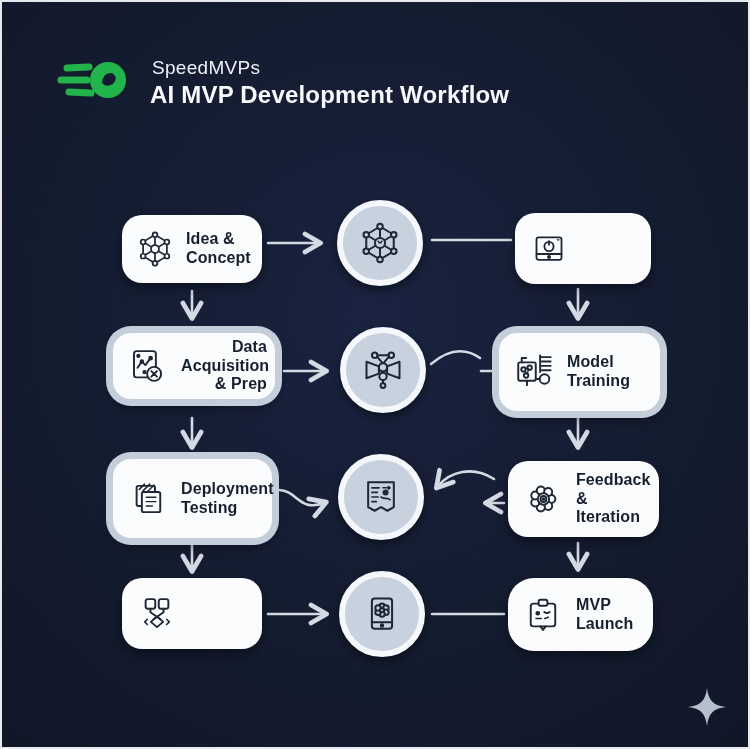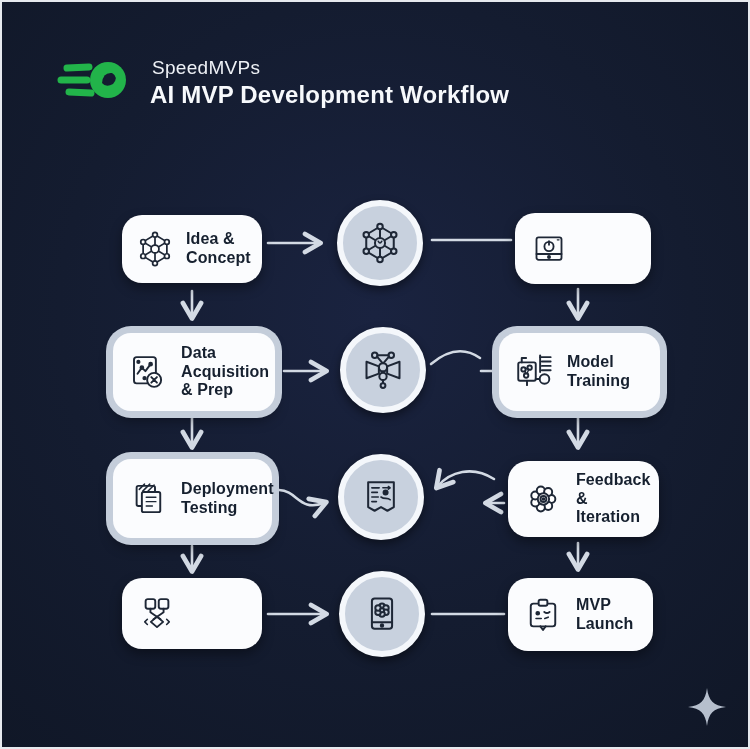--- a/index.html
+++ b/index.html
@@ -108,21 +108,21 @@
     <svg class="ic" width="40" height="40" viewBox="0 0 48 48" fill="none" stroke="#1e2736" stroke-width="2.2" stroke-linecap="round" stroke-linejoin="round">
       <rect x="9" y="10" width="30" height="27" rx="2.5"></rect>
       <path d="M9,30 H39"></path>
       <circle cx="24" cy="21" r="5.5"></circle>
       <path d="M24,14.5 V19"></path>
       <circle cx="24" cy="33.5" r="1.3" fill="#1e2736"></circle>
       <path d="M34,13 h2" stroke-width="1.6"></path>
     </svg>
   </div>
 
-  <div class="box ring" style="left:113px;top:333px;width:162px;height:78px;">
+  <div class="box ring" style="left:113px;top:333px;width:162px;height:66px;text-align:right;">
     <svg class="ic" width="42" height="42" viewBox="0 0 48 48" fill="none" stroke="#1e2736" stroke-width="2.2" stroke-linecap="round" stroke-linejoin="round">
       <rect x="8" y="7" width="25" height="30" rx="3"></rect>
       <path d="M12,26 L17,19 L21,23 L27,15"></path>
       <circle cx="17" cy="19" r="1.6" fill="#1e2736"></circle>
         <circle cx="27" cy="15" r="1.6" fill="#1e2736"></circle>
       <circle cx="13" cy="12.5" r="1.3" fill="#1e2736"></circle>
         <circle cx="20" cy="31" r="1.3" fill="#1e2736"></circle>
       <circle cx="31" cy="33" r="8" fill="#fff"></circle>
       <path d="M27.8,29.8 L34.2,36.2 M34.2,29.8 L27.8,36.2"></path>
     </svg>
@@ -213,21 +213,21 @@
       <circle cx="24" cy="15.5" r="3" fill="#c8d1de"></circle>
         <circle cx="28.3" cy="17.5" r="3" fill="#c8d1de"></circle>
       <circle cx="28.3" cy="22" r="3" fill="#c8d1de"></circle>
         <circle cx="24" cy="24" r="3" fill="#c8d1de"></circle>
       <circle cx="19.7" cy="22" r="3" fill="#c8d1de"></circle>
         <circle cx="19.7" cy="17.5" r="3" fill="#c8d1de"></circle>
       <circle cx="24" cy="19.8" r="2.2" fill="#c8d1de"></circle>
     </svg>
   </div>
 
-  <div class="box" style="left:508px;top:578px;width:145px;height:73px;">
+  <div class="box" style="left:508px;top:578px;width:145px;height:73px;border-radius:26px;">
     <svg class="ic" width="42" height="42" viewBox="0 0 48 48" fill="none" stroke="#1e2736" stroke-width="2.2" stroke-linecap="round" stroke-linejoin="round">
       <rect x="10" y="11" width="28" height="26" rx="3"></rect>
       <rect x="19" y="6.5" width="10" height="7" rx="2" fill="#fbfcfe"></rect>
       <circle cx="18" cy="22" r="1.6" fill="#1e2736"></circle>
       <path d="M25.5,20.5 q3,2.5 6,0"></path>
       <path d="M16,28 H22 M26,28 L30,26.5" stroke-width="1.8"></path>
       <path d="M21,37 L24,41 L27,37"></path>
     </svg>
     <span class="label" style="max-width:60px;">MVP Launch</span>
   </div>

